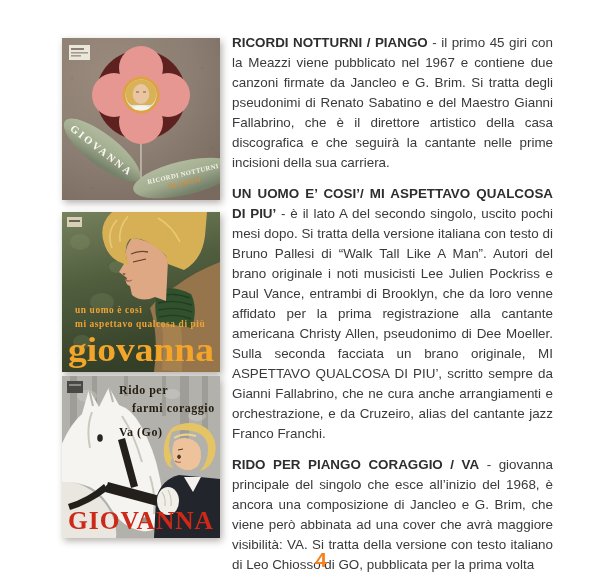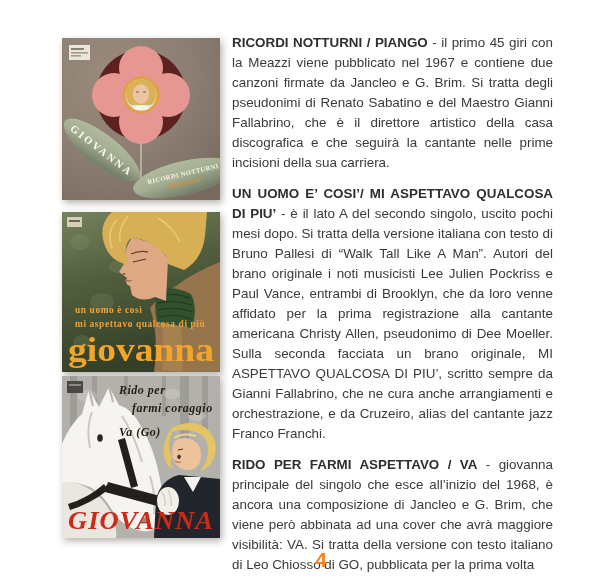--- a/index.html
+++ b/index.html
@@ -5,21 +5,21 @@
   html,body{margin:0;padding:0;background:#ffffff;}
   .page{
     position:relative;width:600px;height:585px;background:#ffffff;
     font-family:"Liberation Sans","DejaVu Sans",sans-serif;overflow:hidden;
   }
   
   .cover{position:absolute;left:62px;width:158px;box-shadow:2px 3px 7px rgba(60,50,40,.38);}
   .cover svg{display:block;width:100%;height:100%;}
   #cover1{top:38px;height:162px;}
   #cover2{top:212px;height:160px;}
-  #cover3{top:376px;height:162px;font-style:italic;}
+  #cover3{top:376px;height:162px;}
 
   
   text{font-family:"Liberation Serif","DejaVu Serif",serif;}
   .leaf-name{font-size:10.5px;font-weight:bold;letter-spacing:2.4px;fill:#fbfaf2;}
   .leaf-title{font-size:6.6px;font-weight:bold;letter-spacing:.4px;fill:#f4f2e8;}
   .leaf-sub{font-size:6.6px;font-weight:bold;letter-spacing:1.2px;fill:#e58a2e;}
   .c2cap{font-size:9.4px;font-weight:bold;letter-spacing:.6px;fill:#f2a233;}
   .c2big{font-size:33px;font-weight:bold;fill:#f3a52a;}
   .c3cap{font-size:12px;font-weight:bold;letter-spacing:.5px;fill:#261d11;}
   .c3big{font-size:26px;font-weight:bold;letter-spacing:1px;fill:#cd2818;}
@@ -209,18 +209,18 @@
       <text class="c3cap" x="57" y="18">Rido per</text>
       <text class="c3cap" x="70" y="36">farmi coraggio</text>
       <text class="c3cap" x="57" y="60">Va (Go)</text>
       <text class="c3big" x="79" y="153" text-anchor="middle" textLength="146" lengthAdjust="spacingAndGlyphs">GIOVANNA</text>
     </svg>
   </figure>
 
   <main class="text-col">
     <p><strong class="lead">RICORDI NOTTURNI / PIANGO</strong><span> -  il primo 45 giri con la Meazzi viene pubblicato nel 1967 e contiene due canzoni firmate da Jancleo e G. Brim. Si tratta degli pseudonimi di Renato Sabatino e del Maestro Gianni Fallabrino, che è il direttore artistico della casa discografica e che seguirà la cantante nelle prime incisioni della sua carriera.</span></p>
     <p><strong class="lead">UN UOMO E’ COSI’/ MI ASPETTAVO QUALCOSA DI PIU’</strong><span> - è il lato A del secondo singolo, uscito pochi mesi dopo. Si tratta della versione italiana con testo di Bruno Pallesi di “Walk Tall Like A Man”. Autori del brano originale i noti musicisti Lee Julien Pockriss e Paul Vance, entrambi di Brooklyn, che da loro venne affidato per la prima registrazione alla cantante americana Christy Allen, pseudonimo di Dee Moeller. Sulla seconda facciata un brano originale, MI ASPETTAVO QUALCOSA DI PIU’, scritto sempre da Gianni Fallabrino, che ne cura anche arrangiamenti e orchestrazione, e da Cruzeiro, alias del cantante jazz Franco Franchi.</span></p>
-    <p><strong class="lead">RIDO PER FARMI ASPETTAVO / VA</strong><span> - giovanna principale del singolo che esce all’inizio del 1968, è ancora una composizione di Jancleo e G. Brim, che viene però abbinata ad una cover che avrà maggiore visibilità: VA. Si tratta della versione con testo italiano di Leo Chiosso di GO, pubblicata per la prima volta</span></p>
+    <p><strong class="lead">RIDO PER PIANGO CORAGGIO / VA</strong><span> - giovanna principale del singolo che esce all’inizio del 1968, è ancora una composizione di Jancleo e G. Brim, che viene però abbinata ad una cover che avrà maggiore visibilità: VA. Si tratta della versione con testo italiano di Leo Chiosso di GO, pubblicata per la prima volta</span></p>
   </main>
 
   <div class="page-number">4</div>
 
 </div>
 
 </body></html>

